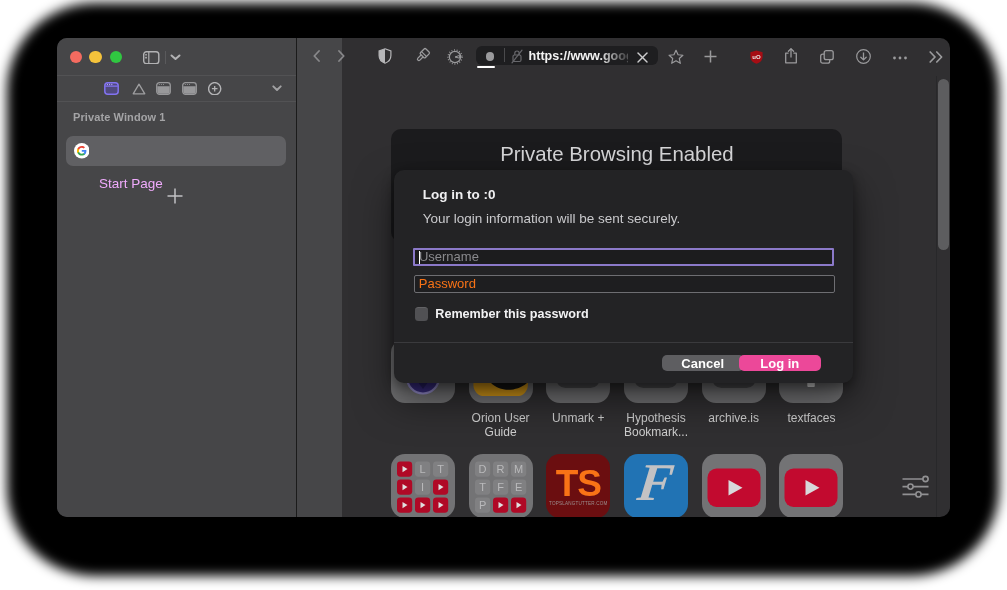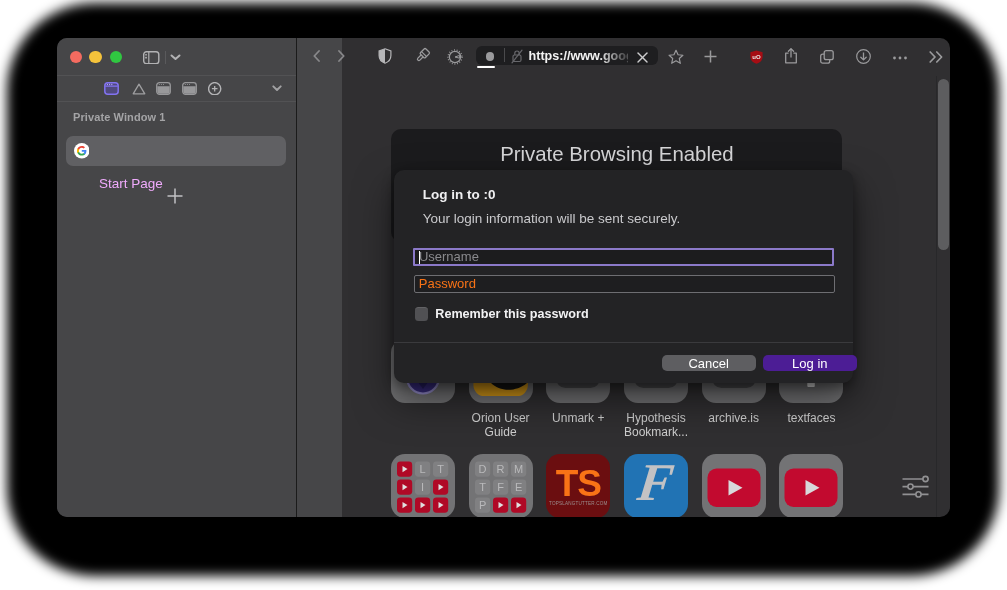--- a/index.html
+++ b/index.html
@@ -38,24 +38,24 @@
   #dlgsub{top:41.5px;font-size:13.5px;color:#c9c9cc;}
   #user{left:19.1px;top:78.7px;width:413.6px;height:14.1px;background:#1c1c1e;border:2px solid #8b79c9;border-radius:1px;
         font-size:13px;color:#89898d;padding-left:4px;line-height:14px;}
   #pass{left:20px;top:105.9px;width:414.8px;height:16.1px;background:#1e1e20;border:1px solid #6e6e72;border-radius:2px;
         font-size:13px;color:#f97316;padding-left:4px;line-height:16px;}
   #caret{left:25px;top:81px;width:1.2px;height:13px;background:#fff;}
   #cb{left:21px;top:137.3px;width:13.7px;height:13.7px;border-radius:3.5px;background:#515154;
       border-top:1px solid #626265;}
   #cblbl{left:41.5px;top:137.8px;font-size:12.6px;font-weight:bold;color:#f2f2f4;}
   #dlgsep{left:0;top:172.6px;width:459.7px;height:1px;background:#3a3a3d;}
-  .btn{top:185px;width:94px;height:16.7px;border-radius:5px;font-size:13px;font-weight:normal;color:#ffffff;
+  .btn{top:185px;width:82px;height:16.7px;border-radius:5px;font-size:13px;font-weight:bold;color:#ffffff;
        text-align:center;line-height:17px;}
   #cancel{left:267.9px;background:#5e5e61;}
-  #login{left:369px;background:#4c1d95;}
+  #login{left:345px;background:#ec4899;}
   
   .tile{width:64px;height:64px;border-radius:14px;background:#737375;}
   .t1{top:301px;}
   .t2{top:416px;height:64px;}
   .lbl{top:373.6px;font-size:12px;color:#d0d0d0;text-align:center;line-height:14.2px;width:90px;}
 </style>
 </head>
 <body>
 <div class="abs" id="blob"></div>
 <div class="abs" id="win">

